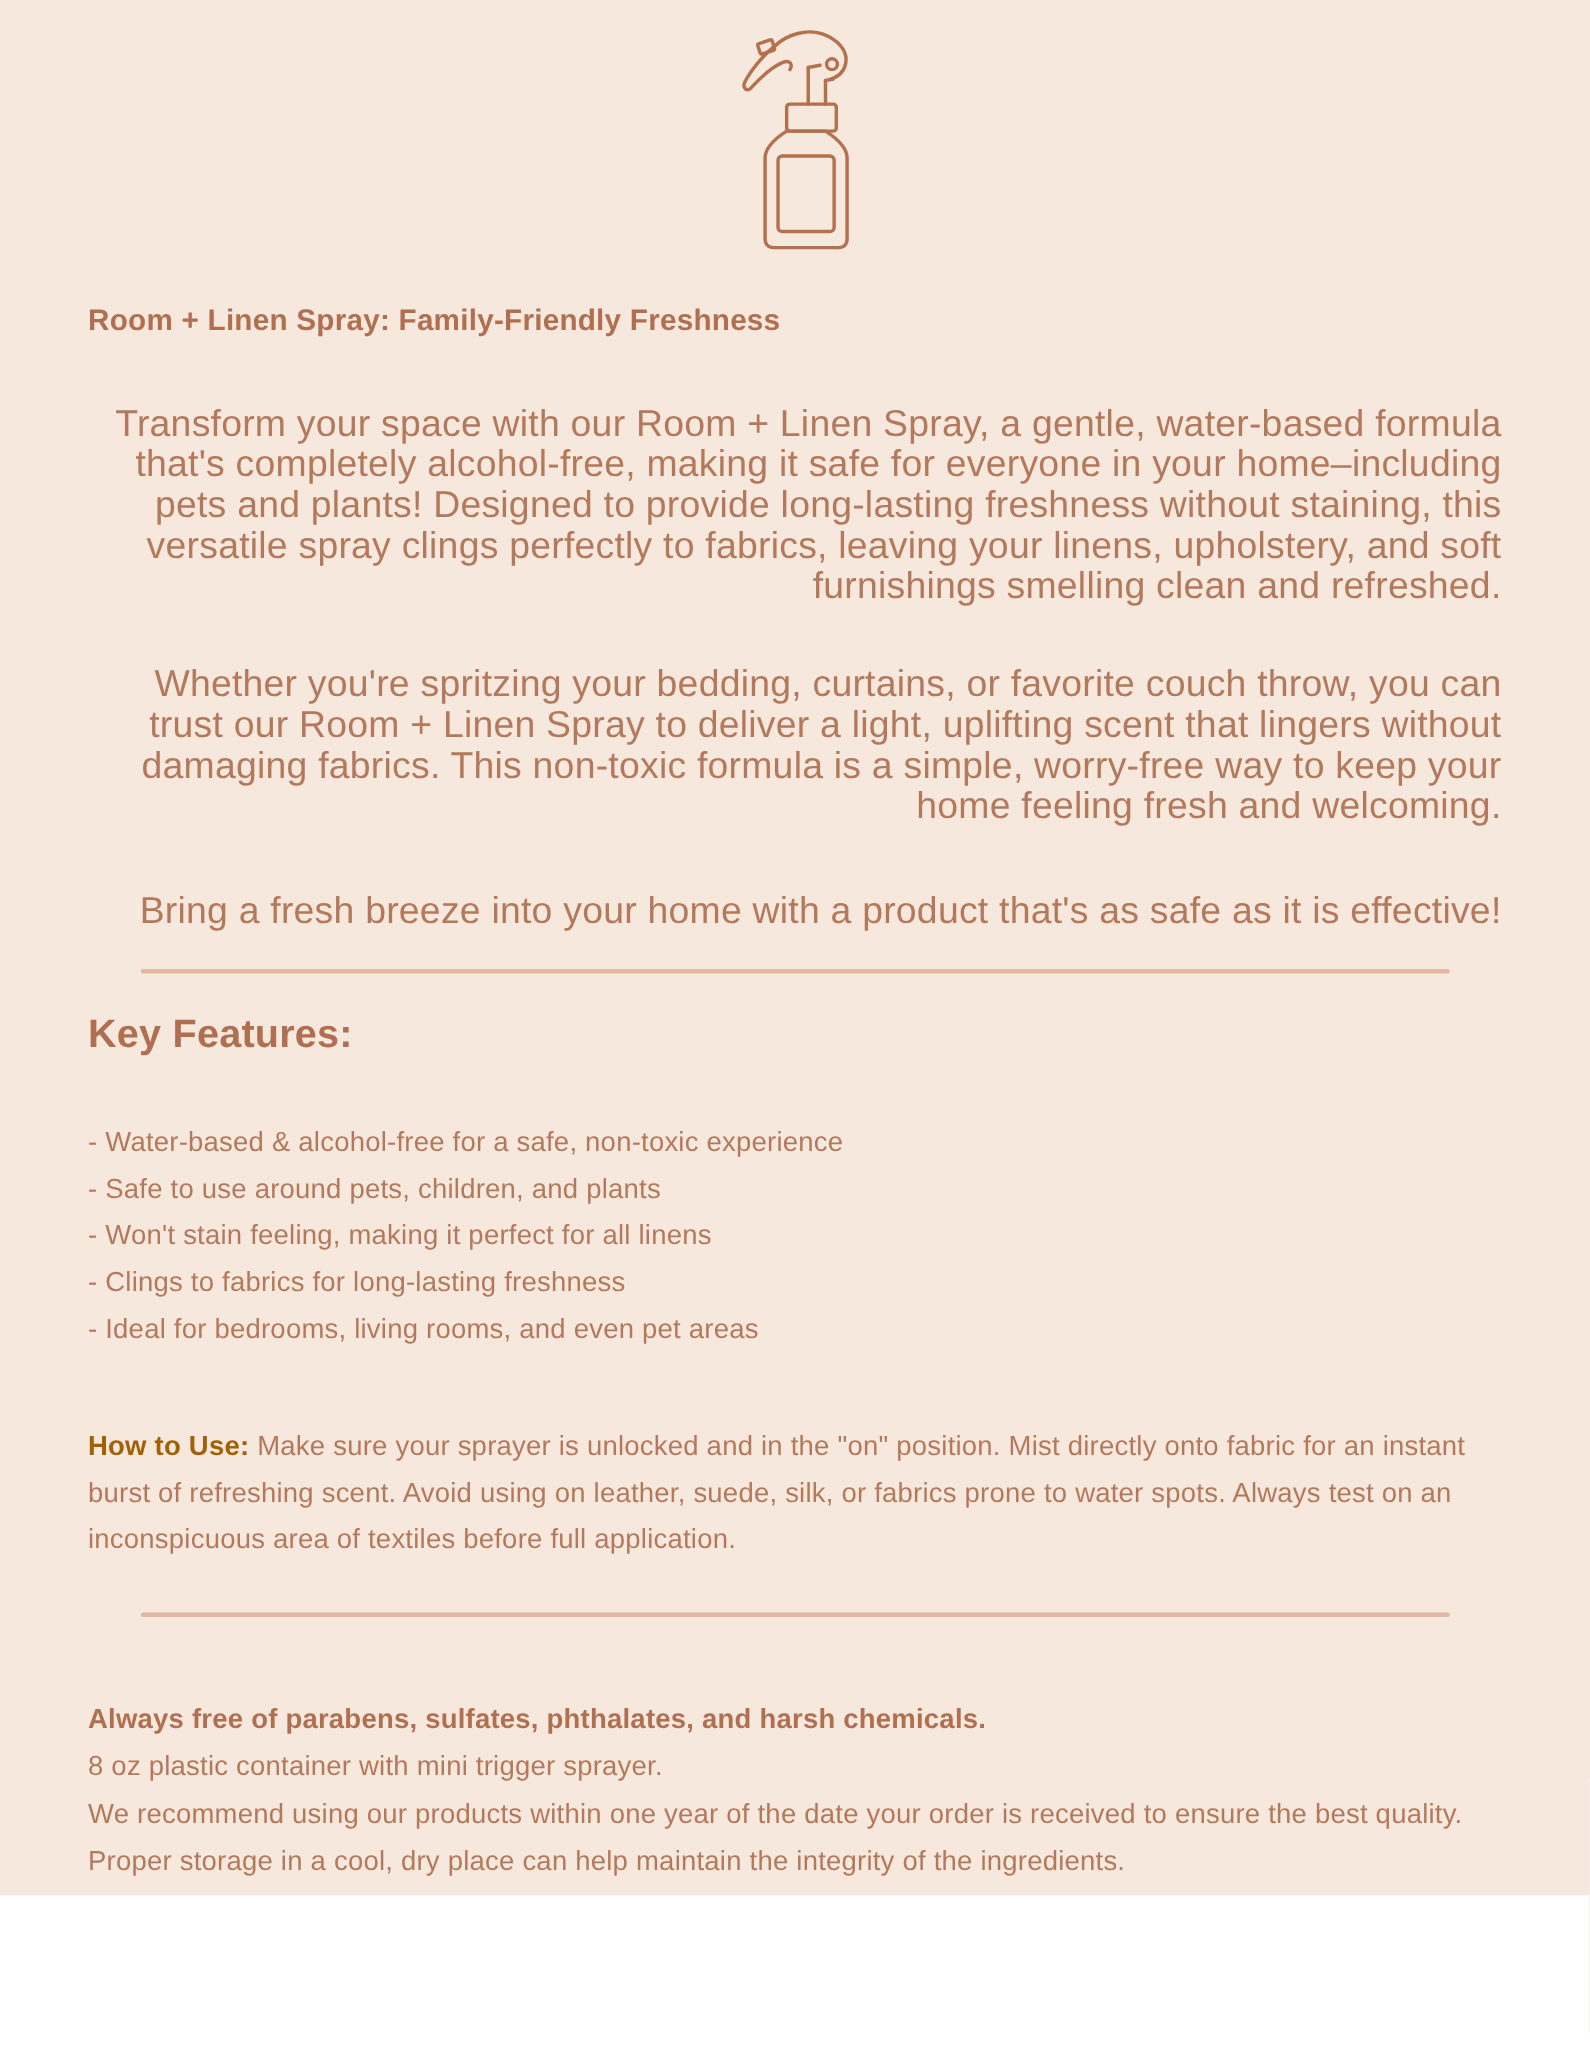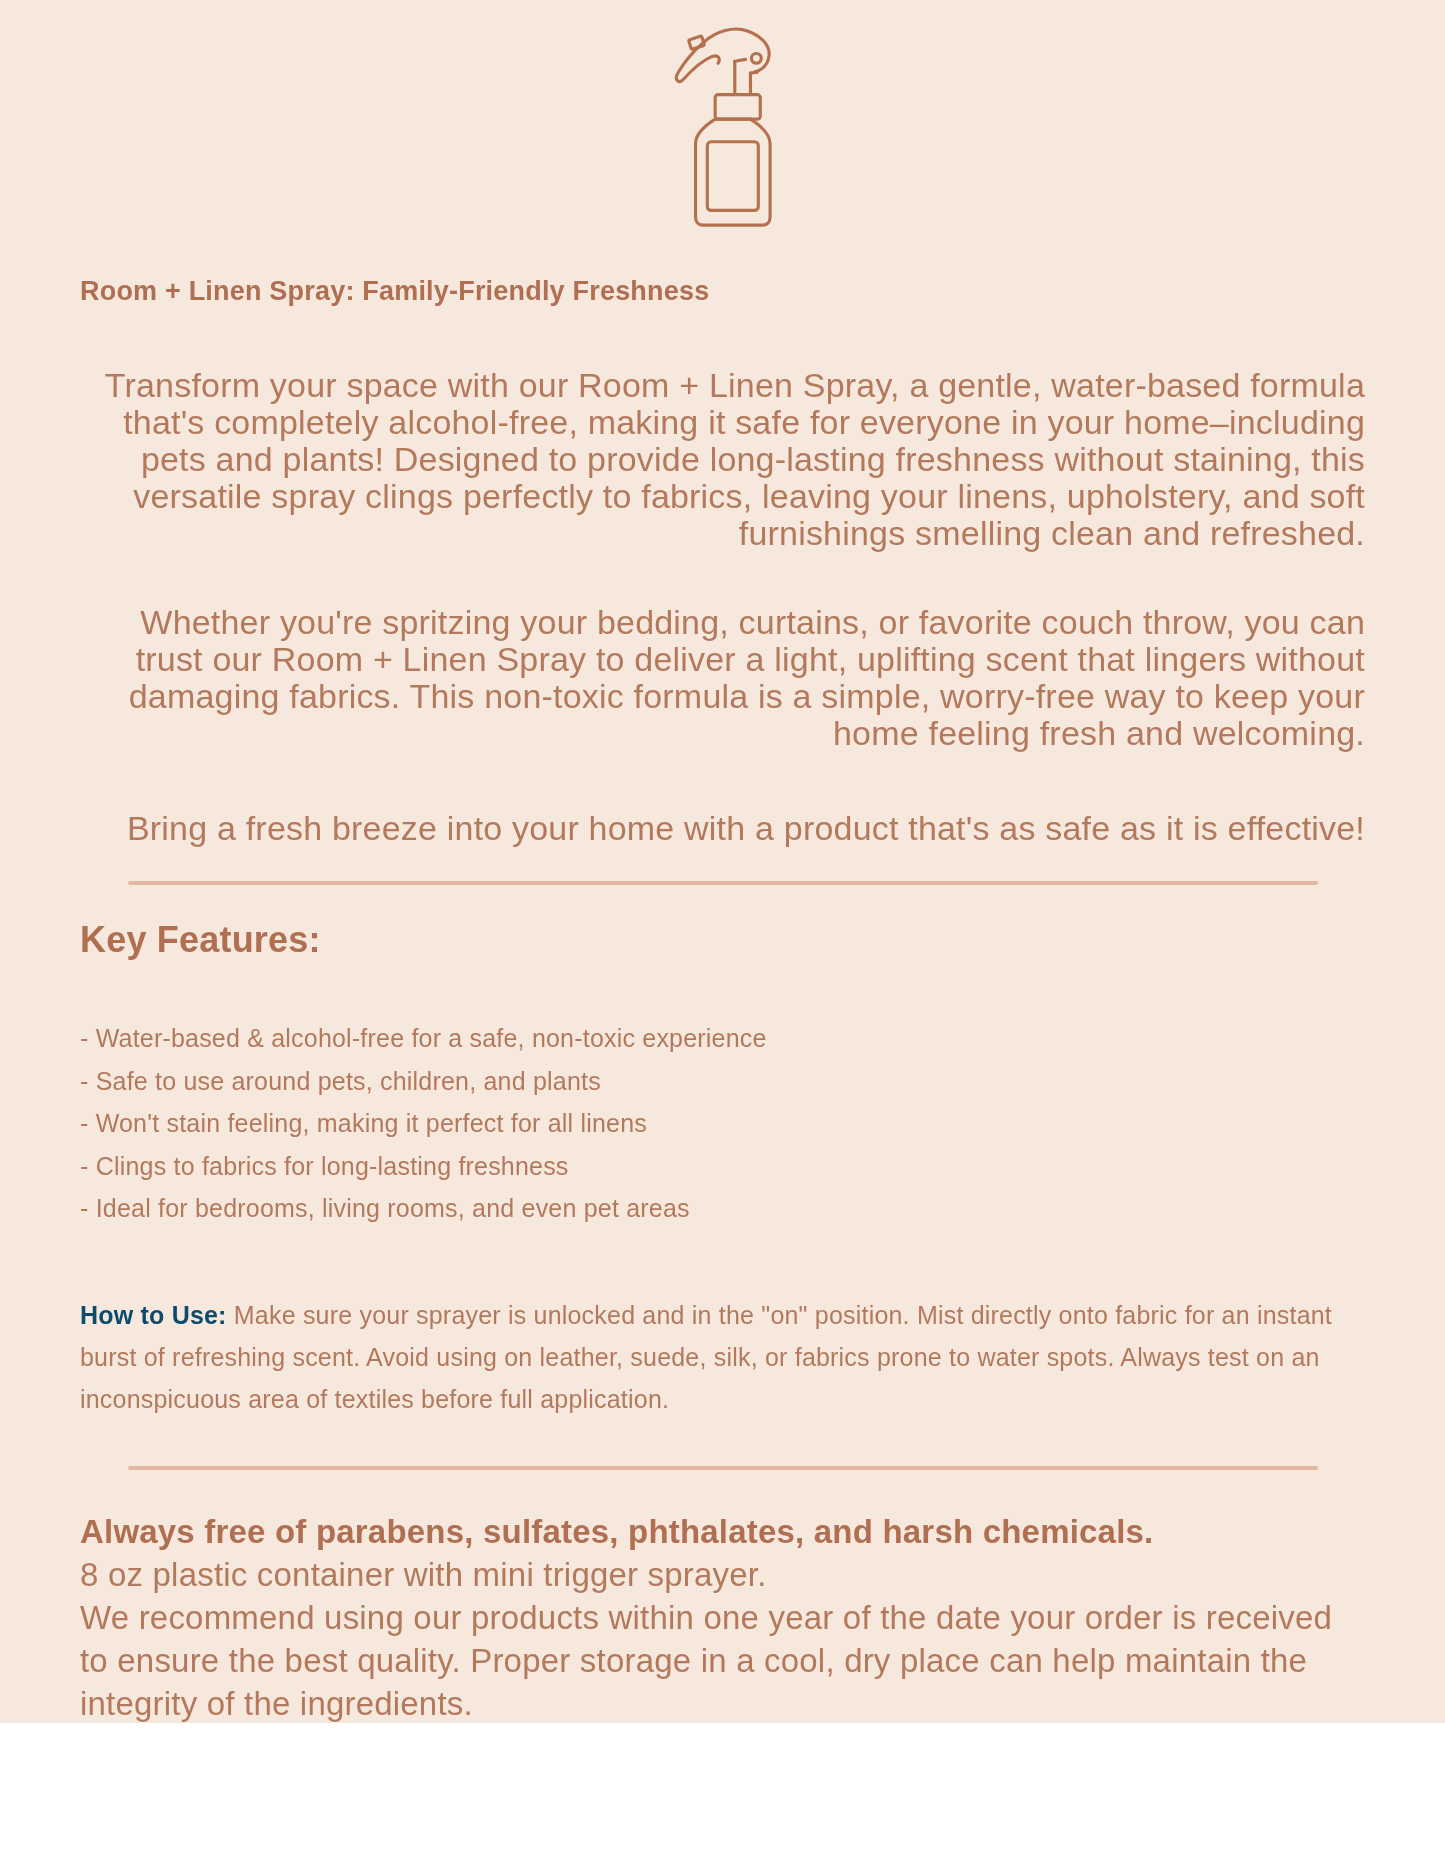--- a/index.html
+++ b/index.html
@@ -67,28 +67,28 @@
   }
 
   .howto {
     margin: 64px 0 0 0;
     font-size: 25px;
     line-height: 42px;
     letter-spacing: 0.2px;
   }
   .howto-label {
     font-weight: bold;
-    color: #0c4a6e;
+    color: #a16207;
   }
 
   .divider-2 { margin-top: 46px; }
 
   .footer-block {
-    margin: 40px 0 0 0;
-    font-size: 33px;
+    margin: 72px 0 0 0;
+    font-size: 25px;
     line-height: 43px;
     letter-spacing: 0.2px;
   }
   .footer-bold {
     font-weight: bold;
     color: #b06f51;
     margin: 0;
   }
   .footer-line { margin: 0; }
 

